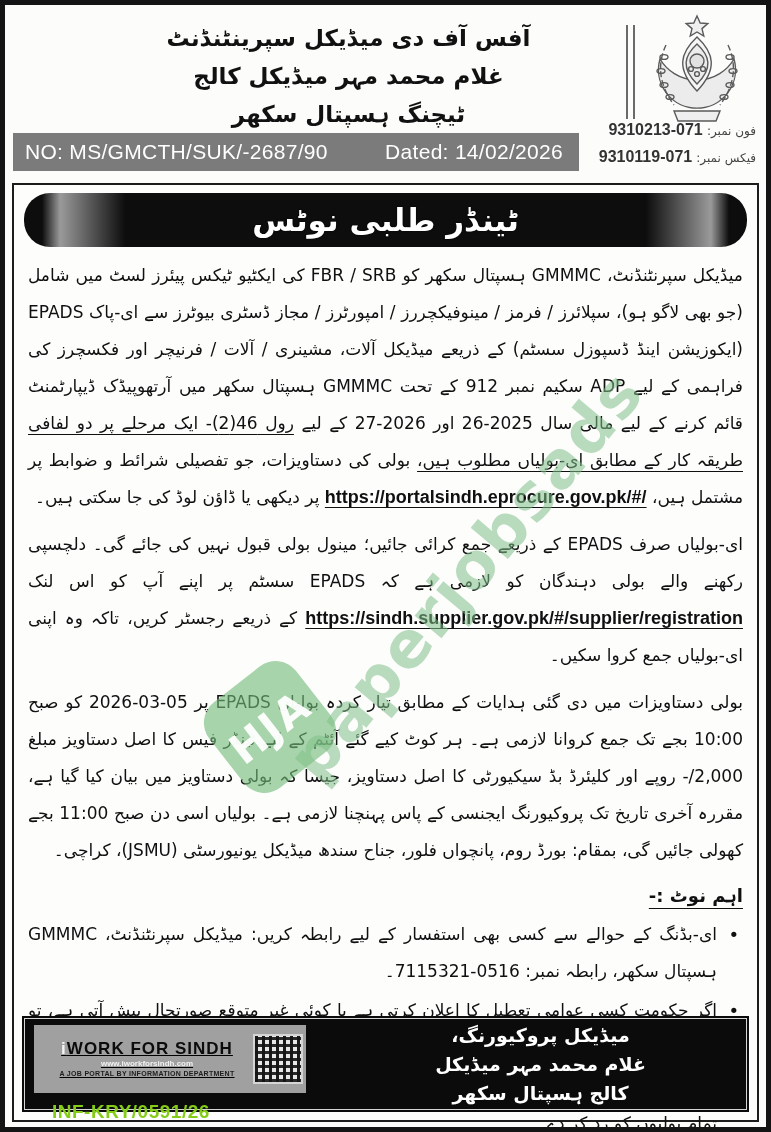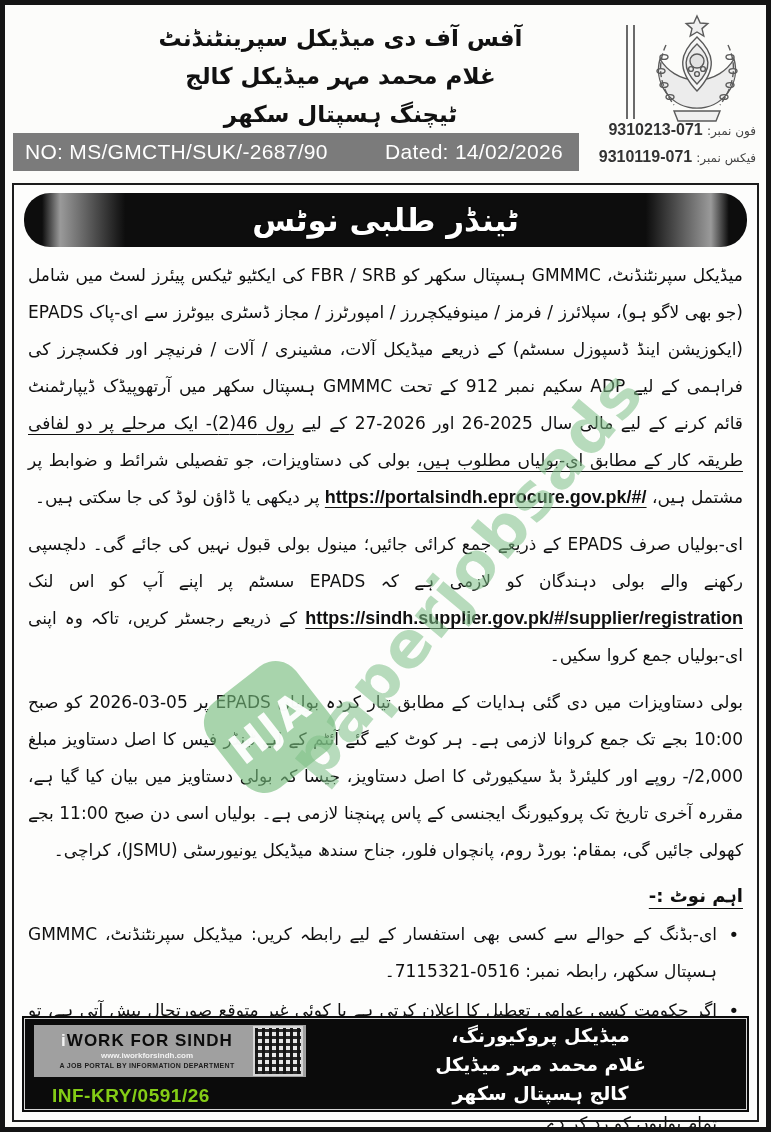--- a/index.html
+++ b/index.html
@@ -3,21 +3,21 @@
 <meta charset="utf-8">
 <style>
   html,body{margin:0;padding:0;background:#e9e9e9;}
   .page{
     position:relative;width:771px;height:1132px;margin:0 auto;
     background:#fcfcfa;border:5px solid #141414;box-sizing:border-box;
     font-family:"DejaVu Sans",sans-serif;overflow:hidden;
   }
   
   .header-titles{
-    position:absolute;top:14px;left:88px;width:495px;text-align:center;
+    position:absolute;top:14px;left:96px;width:495px;text-align:center;
     direction:rtl;font-weight:bold;font-size:23px;line-height:38px;color:#111;
   }
   .sep-lines{
     position:absolute;right:131px;top:20px;height:94px;width:5px;
     border-left:2px solid #6a6a6a;border-right:2px solid #6a6a6a;
   }
   .emblem{position:absolute;right:16px;top:8px;width:106px;height:120px;}
   .contact{
     position:absolute;right:10px;top:112px;width:190px;text-align:right;
     direction:rtl;font-size:13px;color:#222;line-height:26px;white-space:nowrap;
@@ -62,21 +62,21 @@
   ul.notes{list-style:none;margin:2px 0 0 0;padding:0 26px 0 0;}
   ul.notes li{position:relative;margin-bottom:2px;}
   ul.notes li .blt{position:absolute;right:-22px;top:0;font-size:18px;}
   
   .footer-bar{
     position:absolute;left:8px;right:8px;bottom:8px;height:96px;background:#0b0b0b;
     box-shadow:inset 0 0 0 2px #0b0b0b, inset 0 0 0 3px rgba(250,250,250,.85);
     display:flex;align-items:stretch;
   }
   .footer-left{width:310px;padding:9px 0 0 12px;box-sizing:border-box;}
-  .iwfs{width:272px;height:52px;background:#a0a0a0;display:flex;align-items:center;padding:5px;box-sizing:border-box;}
+  .iwfs{width:272px;height:68px;background:#a0a0a0;display:flex;align-items:center;padding:5px;box-sizing:border-box;text-decoration:underline;}
   .iwfs-text{flex:1;text-align:center;line-height:1.1;}
   .iwfs-title{font-family:"Liberation Sans",sans-serif;font-weight:bold;font-size:17px;color:#0c0c0c;letter-spacing:1px;}
   .iwfs-title .i-white{color:#f5f5f5;}
   .iwfs-url{font-family:"Liberation Sans",sans-serif;font-weight:bold;font-size:8px;color:#f2f2f2;margin-top:1px;}
   .iwfs-dept{font-family:"Liberation Sans",sans-serif;font-weight:bold;font-size:7px;color:#1d1d1d;margin-top:1px;letter-spacing:.3px;}
   .qr{
     width:46px;height:46px;flex:0 0 46px;
     background:
       repeating-linear-gradient(0deg,rgba(20,20,20,.9) 0 3px,transparent 3px 7px),
       repeating-linear-gradient(90deg,#1a1a1a 0 3px,#e8e8e8 3px 7px);

